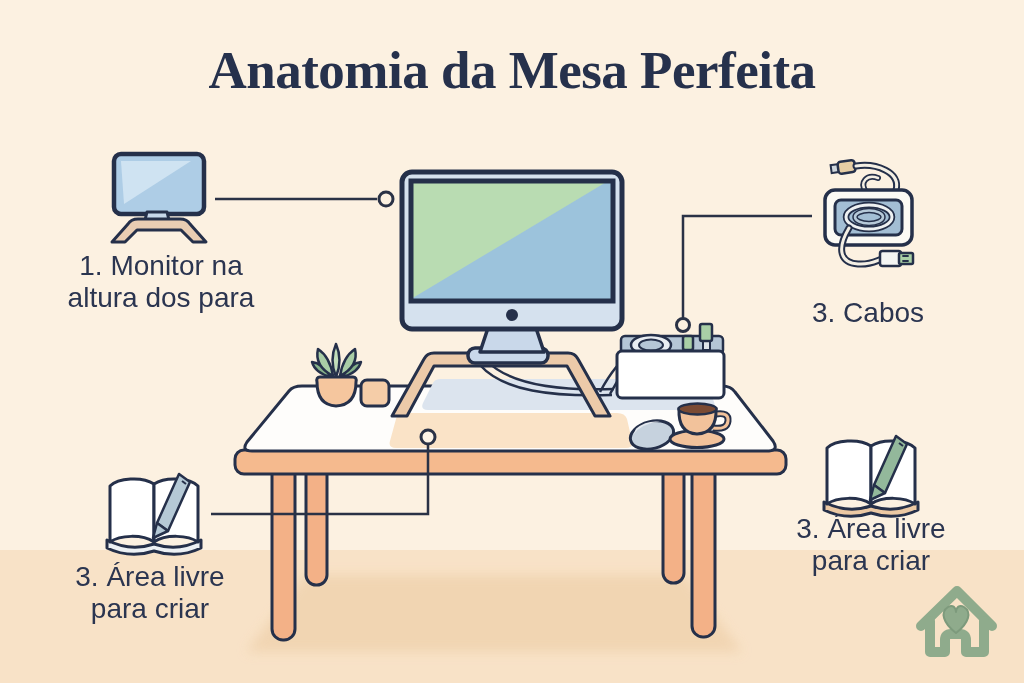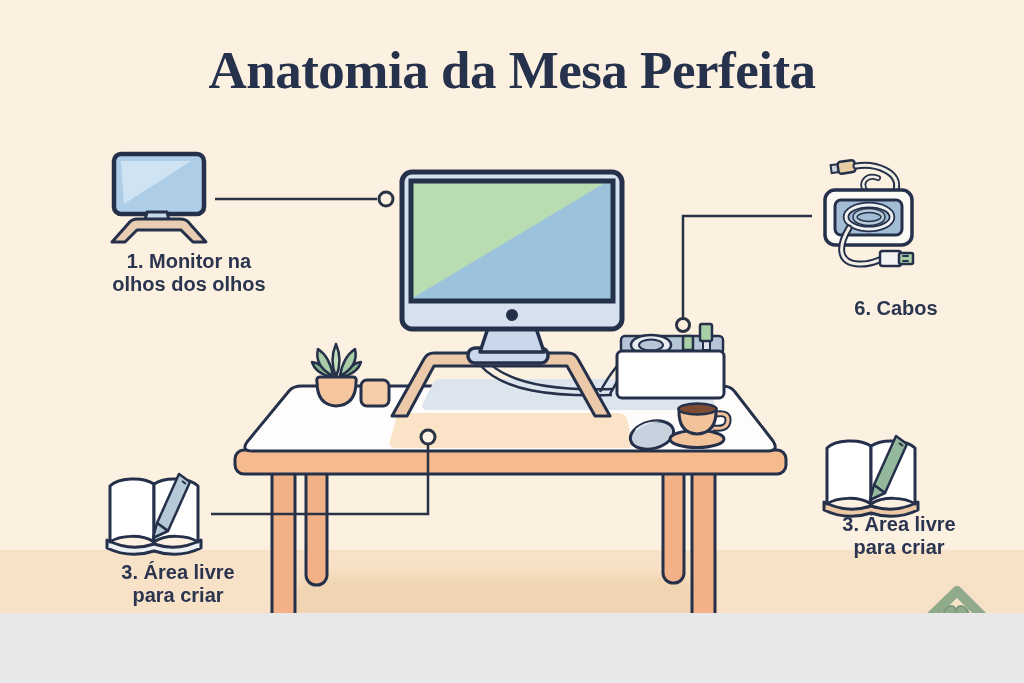--- a/index.html
+++ b/index.html
@@ -1,30 +1,30 @@
 <!DOCTYPE html>
 <html><head>
 <meta charset="utf-8">
 <style>
   html,body{margin:0;padding:0;background:#e8e8e8;}
   #stage{
-    position:relative;width:1024px;height:613px;overflow:hidden;
+    position:relative;width:1024px;height:683px;overflow:hidden;
     background:#fcf1e1;
     font-family:"Liberation Sans",sans-serif;
   }
   #illustration{position:absolute;left:0;top:0;}
   .title{
     position:absolute;left:0;right:0;top:40px;text-align:center;
     font-family:"Liberation Serif",serif;font-weight:bold;font-size:53px;
     color:#26314c;letter-spacing:-0.5px;
   }
   .label{
     position:absolute;transform:translateX(-50%);
-    font-weight:700;font-size:20px;line-height:1.14;
-    color:#2b3550;text-align:center;white-space:nowrap;margin-left:28px;
+    font-weight:400;font-size:28px;line-height:1.14;
+    color:#2b3550;text-align:center;white-space:nowrap;
   }
   .label span{display:block;}
   .lbl-monitor{left:161px;top:250px;}
   .lbl-cables{left:868px;top:297px;}
   .lbl-area-left{left:150px;top:561px;}
   .lbl-area-right{left:871px;top:513px;}
 </style>
 </head>
 <body>
 
@@ -193,25 +193,25 @@
       <path d="M 921,626 L 957,591 L 992,626"></path>
       <path d="M 930,621 L 930,652 L 945,652 L 945,640 Q 945,634 951,634 L 960,634 Q 966,634 966,640 L 966,652 L 984,652 L 984,621"></path>
       <path d="M 956,633 C 943,623 940,612 948,607 C 953,604 956,608 956,612 C 956,608 959,604 964,607 C 972,612 969,623 956,633 Z" fill="#8fab8c" stroke="#7d9a7c" stroke-width="2"></path>
     </g>
   </svg>
 
   <div class="title">Anatomia da Mesa Perfeita</div>
 
   <div class="label lbl-monitor">
     <span>1. Monitor na</span>
-    <span>olhos dos olhos</span>
+    <span>altura dos para</span>
   </div>
 
   <div class="label lbl-cables">
-    <span>6. Cabos</span>
+    <span>3. Cabos</span>
   </div>
 
   <div class="label lbl-area-left">
     <span>3. Área livre</span>
     <span>para criar</span>
   </div>
 
   <div class="label lbl-area-right">
     <span>3. Área livre</span>
     <span>para criar</span>

